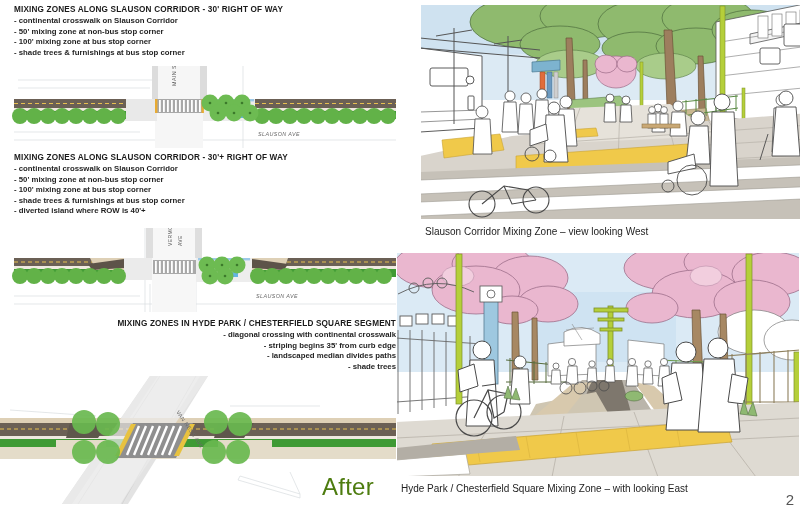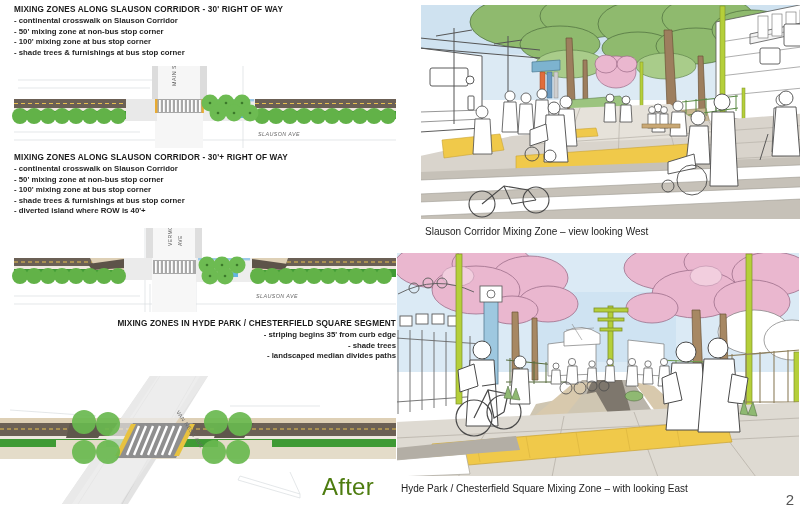--- a/index.html
+++ b/index.html
@@ -338,23 +338,24 @@
         <text x="172" y="18" transform="rotate(-90 172 18)" font-family="Liberation Sans, sans-serif" font-size="5" fill="#5a5a5a" letter-spacing="0.4">VERMONT</text>
         <text x="182" y="18" transform="rotate(-90 182 18)" font-family="Liberation Sans, sans-serif" font-size="5" fill="#5a5a5a" letter-spacing="0.4">AVE</text>
         <text x="256" y="70" font-family="Liberation Sans, sans-serif" font-size="5.4" fill="#6a6a6a" letter-spacing="0.4" font-style="italic">SLAUSON AVE</text>
       </svg>
     </div>
   </div>
 
   <div class="plan-block" id="plan-block-3">
     <div class="plan-heading">MIXING ZONES IN HYDE PARK / CHESTERFIELD SQUARE SEGMENT</div>
     <ul class="bullet-list">
+      <li>- diagonal crossing with continental crosswalk</li>
       <li>- striping begins 35' from curb edge</li>
+      <li>- landscaped median divides paths</li>
       <li>- shade trees</li>
-      <li>- landscaped median divides paths</li>
     </ul>
 
     <div class="plan-figure" id="plan-fig-3">
       <svg width="396" height="128" viewBox="0 0 396 128">
         <rect x="0" y="0" width="396" height="128" fill="#ffffff"></rect>
 
         <g stroke="#d8dcdf" stroke-width="0.7" fill="none">
           <line x1="10" y1="34" x2="96" y2="40"></line>
           <line x1="230" y1="30" x2="320" y2="30"></line>
           <line x1="290" y1="96" x2="300" y2="118"></line>

